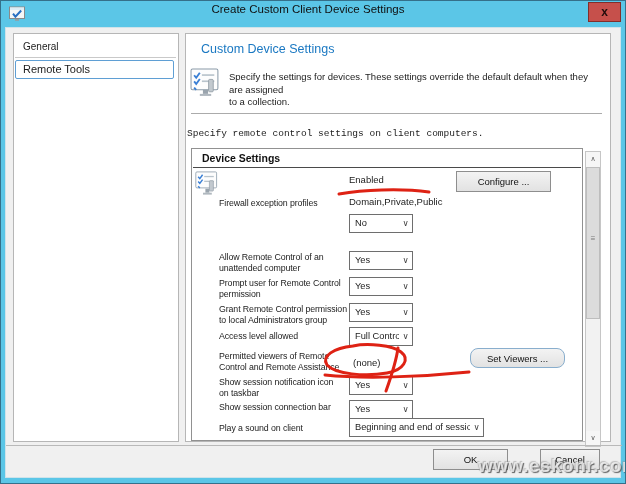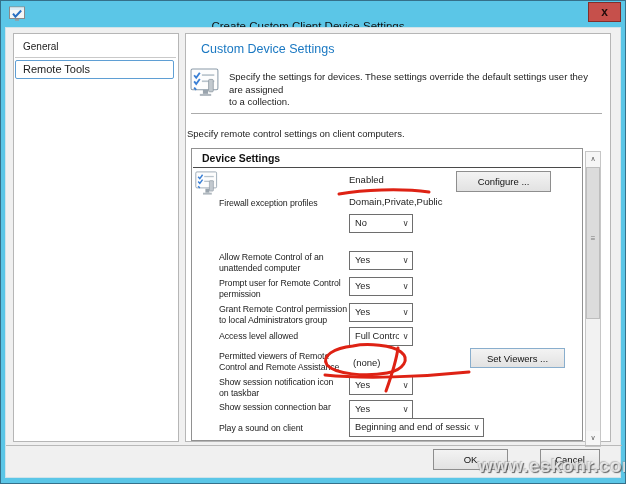--- a/index.html
+++ b/index.html
@@ -5,51 +5,51 @@
   html,body{margin:0;padding:0;background:#fff;}
   *{box-sizing:border-box;}
   .window{
     position:relative;width:626px;height:484px;
     background:#5bc6e7;border:1px solid #35708a;
     font-family:"Liberation Sans",sans-serif;color:#1c1c1c;overflow:hidden;
   }
   
   .titlebar{position:absolute;left:0;top:0;right:0;height:26px;}
   .app-icon{position:absolute;left:8px;top:5px;width:17px;height:16px;}
-  .win-title{position:absolute;left:40px;right:50px;top:19px;text-align:center;font-size:11.5px;color:#101010;}
+  .win-title{position:absolute;left:40px;right:50px;top:2px;text-align:center;font-size:11.5px;color:#101010;}
   .close-btn{position:absolute;top:1px;right:4px;width:33px;height:20px;background:#c6504b;border:1px solid #822e2a;
     color:#230c0b;font-weight:bold;font-size:12px;line-height:17px;text-align:center;padding:0;cursor:pointer;}
   
   .dialog-body{position:absolute;left:4px;top:26px;right:4px;bottom:5px;background:#f0f0f0;border:1px solid #cfe3ea;}
   .panel{position:absolute;background:#ffffff;border:1px solid #b6b6b6;}
   .left-panel{left:12px;top:32px;width:166px;height:409px;}
   .right-panel{left:184px;top:32px;width:426px;height:409px;}
   .nav-label{position:absolute;left:22px;top:40px;font-size:10px;color:#1c1c1c;cursor:default;}
   .nav-sep{position:absolute;left:14px;top:56px;width:161px;height:1px;background:#c9c9c9;}
   .nav-selected{position:absolute;left:14px;top:59px;width:159px;height:19px;border:1px solid #5f9fd4;border-radius:2px;background:#fff;cursor:default;}
   .nav-selected span{display:block;line-height:17px;padding-left:7px;font-size:11px;}
   
   .page-title{position:absolute;left:200px;top:41px;font-size:12.5px;color:#1a78c2;}
   .hdr-icon{position:absolute;left:189px;top:66px;width:31px;height:31px;}
   .page-desc{position:absolute;left:228px;top:70px;width:374px;font-size:9.5px;line-height:12.5px;white-space:pre-line;color:#222;}
   .hdiv{position:absolute;left:190px;top:112px;width:411px;height:1px;background:#ababab;}
-  .intro{position:absolute;left:186px;top:127px;font-size:9.5px;color:#1c1c1c;}
+  .intro{position:absolute;left:186px;top:127px;font-size:9.5px;color:#1c1c1c;font-family:Liberation Mono, monospace;}
   
   .settings-box{position:absolute;left:190px;top:147px;width:392px;height:293px;background:#fff;border:1px solid #919191;}
   .group-title{position:absolute;left:201px;top:151px;font-size:10.5px;font-weight:bold;color:#111;}
   .group-rule{position:absolute;left:192px;top:166px;width:388px;height:1px;background:#4a4a4a;}
   .row-icon{position:absolute;left:194px;top:169px;width:24px;height:27px;}
   .row-label{position:absolute;left:218px;width:134px;font-size:8.8px;line-height:11px;white-space:pre-line;color:#1c1c1c;letter-spacing:-0.1px;}
   .value-text{position:absolute;font-size:9.5px;color:#1c1c1c;}
   .dd{position:absolute;height:19px;background:#fff;border:1px solid #6e6e6e;cursor:default;}
   .dd-val{position:absolute;left:5px;top:0;right:13px;line-height:17px;font-size:9.3px;white-space:nowrap;overflow:hidden;}
   .dd-arrow{position:absolute;right:1px;top:0;width:11px;line-height:17px;font-size:8.5px;color:#444;text-align:center;}
   .win-btn{position:absolute;background:linear-gradient(#f3f3f3,#e2e2e2);border:1px solid #8e8e8e;font-size:9.5px;
     color:#111;padding:0;text-align:center;font-family:"Liberation Sans",sans-serif;cursor:pointer;}
-  .btn-blueish{border-color:#89aecd;}
+  .btn-blueish{border-color:#89aecd;border-radius:8px;}
   
   .vscroll{position:absolute;left:584px;top:150px;width:16px;height:296px;background:#f2f2f2;border:1px solid #c6c6c6;}
   .sb-btn{position:absolute;left:0;width:14px;height:15px;background:#f6f6f6;text-align:center;font-size:7px;line-height:14px;color:#555;cursor:pointer;}
   .sb-up{top:0;}
   .sb-down{bottom:0;}
   .sb-thumb{position:absolute;left:0;top:15px;width:14px;height:152px;background:#dcdcdc;border:1px solid #bdbdbd;cursor:pointer;}
   .sb-grip{position:absolute;left:0;right:0;top:66px;text-align:center;font-size:8px;color:#7a7a7a;line-height:10px;}
   
   .footer-sep{position:absolute;left:5px;top:444px;width:616px;height:1px;background:#b9b9b9;}
   .btn-ok{left:432px;top:448px;width:75px;height:21px;}
@@ -100,21 +100,21 @@
       <path d="M4 8l2 2.4L9.5 5.6" stroke="#3a7fd5" stroke-width="1.8" fill="none"></path>
       <rect x="11.5" y="7" width="12" height="1.6" fill="#b9c4cc"></rect>
       <path d="M4 14l2 2.4L9.5 11.6" stroke="#3a7fd5" stroke-width="1.8" fill="none"></path>
       <rect x="11.5" y="13" width="12" height="1.6" fill="#b9c4cc"></rect>
       <path d="M4 20l2 2.2" stroke="#3a7fd5" stroke-width="1.8" fill="none"></path>
       <rect x="18" y="12" width="4.5" height="12" rx="1" fill="#c2c9cf" stroke="#8f9aa3" stroke-width="0.8"></rect>
       <rect x="12.5" y="22" width="5" height="4" fill="#9aa4ad"></rect>
       <rect x="9.5" y="26" width="11" height="2" fill="#b0b8bf"></rect>
     </svg>
   </span>
-  <div class="page-desc">Specify the settings for devices. These settings override the default settings user they are assigned
+  <div class="page-desc">Specify the settings for devices. These settings override the default default when they are assigned
 to a collection.</div>
 
   <div class="hdiv"></div>
   <div class="intro">Specify remote control settings on client computers.</div>
 
   <div class="settings-box"></div>
   <div class="group-title">Device Settings</div>
   <div class="group-rule"></div>
 
   <span class="row-icon">

